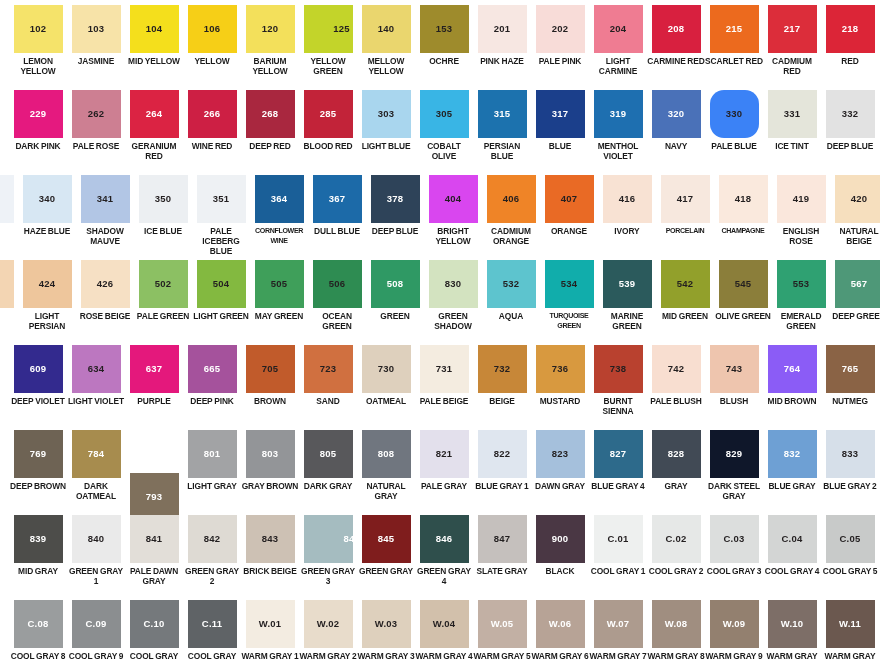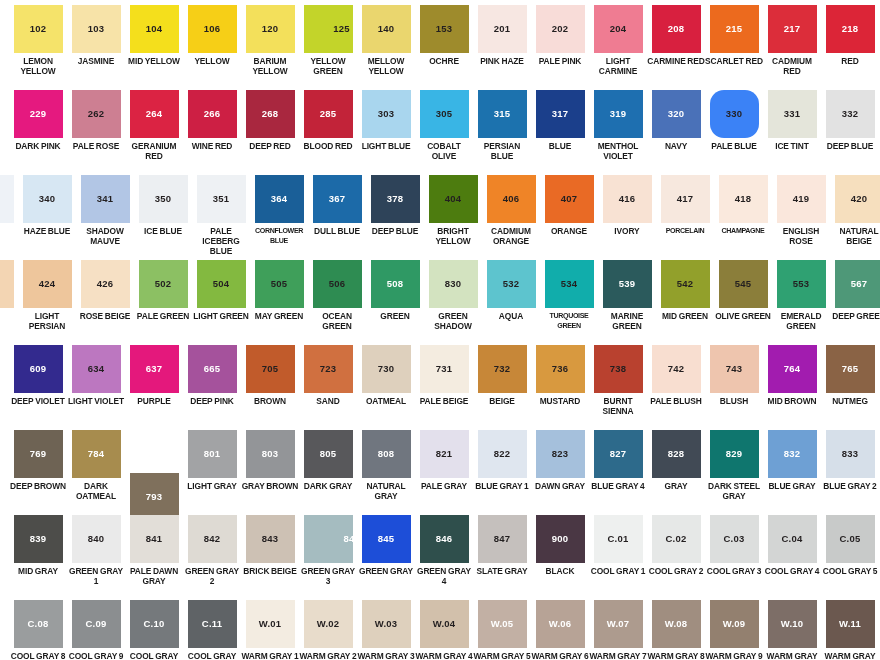--- a/index.html
+++ b/index.html
@@ -147,25 +147,25 @@
           </div><span class="label">K</span></div><div class="cell"><div class="swatch" style="background: rgb(215, 231, 243);">
             <span class="code" style="color: rgb(35, 31, 32);">340</span>
           </div><span class="label">HAZE BLUE</span></div><div class="cell"><div class="swatch" style="background: rgb(178, 198, 229);">
             <span class="code" style="color: rgb(35, 31, 32);">341</span>
           </div><span class="label">SHADOW MAUVE</span></div><div class="cell"><div class="swatch" style="background: rgb(236, 239, 242);">
             <span class="code" style="color: rgb(35, 31, 32);">350</span>
           </div><span class="label">ICE BLUE</span></div><div class="cell"><div class="swatch" style="background: rgb(238, 241, 244);">
             <span class="code" style="color: rgb(35, 31, 32);">351</span>
           </div><span class="label">PALE ICEBERG BLUE</span></div><div class="cell"><div class="swatch" style="background: rgb(26, 95, 152);">
             <span class="code" style="color: rgb(255, 255, 255);">364</span>
-          </div><span class="label tight">CORNFLOWER BLUE</span></div><div class="cell"><div class="swatch" style="background: rgb(28, 106, 168);">
+          </div><span class="label tight">CORNFLOWER WINE</span></div><div class="cell"><div class="swatch" style="background: rgb(28, 106, 168);">
             <span class="code" style="color: rgb(255, 255, 255);">367</span>
           </div><span class="label">DULL BLUE</span></div><div class="cell"><div class="swatch" style="background: rgb(46, 67, 89);">
             <span class="code" style="color: rgb(255, 255, 255);">378</span>
-          </div><span class="label">DEEP BLUE</span></div><div class="cell"><div class="swatch" style="background: #4d7c0f;">
+          </div><span class="label">DEEP BLUE</span></div><div class="cell"><div class="swatch" style="background: #d946ef;">
             <span class="code" style="color: rgb(35, 31, 32);">404</span>
           </div><span class="label">BRIGHT YELLOW</span></div><div class="cell"><div class="swatch" style="background: rgb(239, 132, 39);">
             <span class="code" style="color: rgb(35, 31, 32);">406</span>
           </div><span class="label">CADMIUM ORANGE</span></div><div class="cell"><div class="swatch" style="background: rgb(233, 106, 37);">
             <span class="code" style="color: rgb(35, 31, 32);">407</span>
           </div><span class="label">ORANGE</span></div><div class="cell"><div class="swatch" style="background: rgb(248, 226, 211);">
             <span class="code" style="color: rgb(35, 31, 32);">416</span>
           </div><span class="label">IVORY</span></div><div class="cell"><div class="swatch" style="background: rgb(247, 232, 222);">
             <span class="code" style="color: rgb(35, 31, 32);">417</span>
           </div><span class="label tight">PORCELAIN</span></div><div class="cell"><div class="swatch" style="background: rgb(250, 233, 221);">
@@ -231,21 +231,21 @@
           </div><span class="label">PALE BEIGE</span></div><div class="cell"><div class="swatch" style="background: rgb(199, 135, 56);">
             <span class="code" style="color: rgb(35, 31, 32);">732</span>
           </div><span class="label">BEIGE</span></div><div class="cell"><div class="swatch" style="background: rgb(216, 153, 63);">
             <span class="code" style="color: rgb(35, 31, 32);">736</span>
           </div><span class="label">MUSTARD</span></div><div class="cell"><div class="swatch" style="background: rgb(185, 65, 47);">
             <span class="code" style="color: rgb(35, 31, 32);">738</span>
           </div><span class="label">BURNT SIENNA</span></div><div class="cell"><div class="swatch" style="background: rgb(248, 222, 208);">
             <span class="code" style="color: rgb(35, 31, 32);">742</span>
           </div><span class="label">PALE BLUSH</span></div><div class="cell"><div class="swatch" style="background: rgb(238, 197, 174);">
             <span class="code" style="color: rgb(35, 31, 32);">743</span>
-          </div><span class="label">BLUSH</span></div><div class="cell"><div class="swatch" style="background: #a21caf;">
+          </div><span class="label">BLUSH</span></div><div class="cell"><div class="swatch" style="background: #8b5cf6;">
             <span class="code" style="color: rgb(255, 255, 255);">764</span>
           </div><span class="label">MID BROWN</span></div><div class="cell"><div class="swatch" style="background: rgb(138, 99, 69);">
             <span class="code" style="color: rgb(255, 255, 255);">765</span>
           </div><span class="label">NUTMEG</span></div><div class="cell"><span class="label">LIGH</span></div></div>
     </div>
     <div class="row">
       <div class="row-inner" style="left: 9px;"><div class="cell"><div class="swatch" style="background: rgb(110, 99, 84); padding-left: 38px;">
             <span class="code" style="color: rgb(255, 255, 255);">769</span>
           </div><span class="label">DEEP BROWN</span></div><div class="cell"><div class="swatch" style="background: rgb(167, 140, 78);">
             <span class="code" style="color: rgb(255, 255, 255);">784</span>
@@ -262,42 +262,42 @@
           </div><span class="label">NATURAL GRAY</span></div><div class="cell"><div class="swatch" style="background: rgb(227, 224, 236);">
             <span class="code" style="color: rgb(35, 31, 32);">821</span>
           </div><span class="label">PALE GRAY</span></div><div class="cell"><div class="swatch" style="background: rgb(223, 230, 239);">
             <span class="code" style="color: rgb(35, 31, 32);">822</span>
           </div><span class="label">BLUE GRAY 1</span></div><div class="cell"><div class="swatch" style="background: rgb(165, 192, 220);">
             <span class="code" style="color: rgb(35, 31, 32);">823</span>
           </div><span class="label">DAWN GRAY</span></div><div class="cell"><div class="swatch" style="background: rgb(45, 106, 139);">
             <span class="code" style="color: rgb(255, 255, 255);">827</span>
           </div><span class="label">BLUE GRAY 4</span></div><div class="cell"><div class="swatch" style="background: rgb(65, 74, 85);">
             <span class="code" style="color: rgb(255, 255, 255);">828</span>
-          </div><span class="label">GRAY</span></div><div class="cell"><div class="swatch" style="background: #0f766e;">
+          </div><span class="label">GRAY</span></div><div class="cell"><div class="swatch" style="background: #0f172a;">
             <span class="code" style="color: rgb(255, 255, 255);">829</span>
           </div><span class="label">DARK STEEL GRAY</span></div><div class="cell"><div class="swatch" style="background: rgb(110, 160, 212);">
             <span class="code" style="color: rgb(255, 255, 255);">832</span>
           </div><span class="label">BLUE GRAY</span></div><div class="cell"><div class="swatch" style="background: rgb(214, 223, 233);">
             <span class="code" style="color: rgb(35, 31, 32);">833</span>
           </div><span class="label">BLUE GRAY 2</span></div><div class="cell"><span class="label">B G</span></div></div>
     </div>
     <div class="row">
       <div class="row-inner" style="left: 9px;"><div class="cell"><div class="swatch" style="background: rgb(77, 77, 74);">
             <span class="code" style="color: rgb(255, 255, 255);">839</span>
           </div><span class="label">MID GRAY</span></div><div class="cell"><div class="swatch" style="background: rgb(234, 234, 234);">
             <span class="code" style="color: rgb(35, 31, 32);">840</span>
           </div><span class="label">GREEN GRAY 1</span></div><div class="cell"><div class="swatch" style="background: rgb(226, 222, 216);">
             <span class="code" style="color: rgb(35, 31, 32); text-align: center;">841</span>
           </div><span class="label">PALE DAWN GRAY</span></div><div class="cell"><div class="swatch" style="background: rgb(222, 218, 211);">
             <span class="code" style="color: rgb(35, 31, 32);">842</span>
           </div><span class="label">GREEN GRAY 2</span></div><div class="cell"><div class="swatch" style="background: rgb(205, 193, 180);">
             <span class="code" style="color: rgb(35, 31, 32);">843</span>
           </div><span class="label">BRICK BEIGE</span></div><div class="cell"><div class="swatch" style="background: rgb(165, 188, 192);">
             <span class="code" style="color: rgb(255, 255, 255); padding-left: 40px;">844</span>
-          </div><span class="label">GREEN GRAY 3</span></div><div class="cell"><div class="swatch" style="background: #1d4ed8;">
+          </div><span class="label">GREEN GRAY 3</span></div><div class="cell"><div class="swatch" style="background: #7f1d1d;">
             <span class="code" style="color: rgb(255, 255, 255);">845</span>
           </div><span class="label">GREEN GRAY</span></div><div class="cell"><div class="swatch" style="background: rgb(47, 79, 76);">
             <span class="code" style="color: rgb(255, 255, 255);">846</span>
           </div><span class="label">GREEN GRAY 4</span></div><div class="cell"><div class="swatch" style="background: rgb(197, 192, 189);">
             <span class="code" style="color: rgb(35, 31, 32);">847</span>
           </div><span class="label">SLATE GRAY</span></div><div class="cell"><div class="swatch" style="background: rgb(74, 55, 68);">
             <span class="code" style="color: rgb(255, 255, 255);">900</span>
           </div><span class="label">BLACK</span></div><div class="cell"><div class="swatch" style="background: rgb(238, 240, 239);">
             <span class="code" style="color: rgb(35, 31, 32);">C.01</span>
           </div><span class="label">COOL GRAY 1</span></div><div class="cell"><div class="swatch" style="background: rgb(230, 232, 231);">

